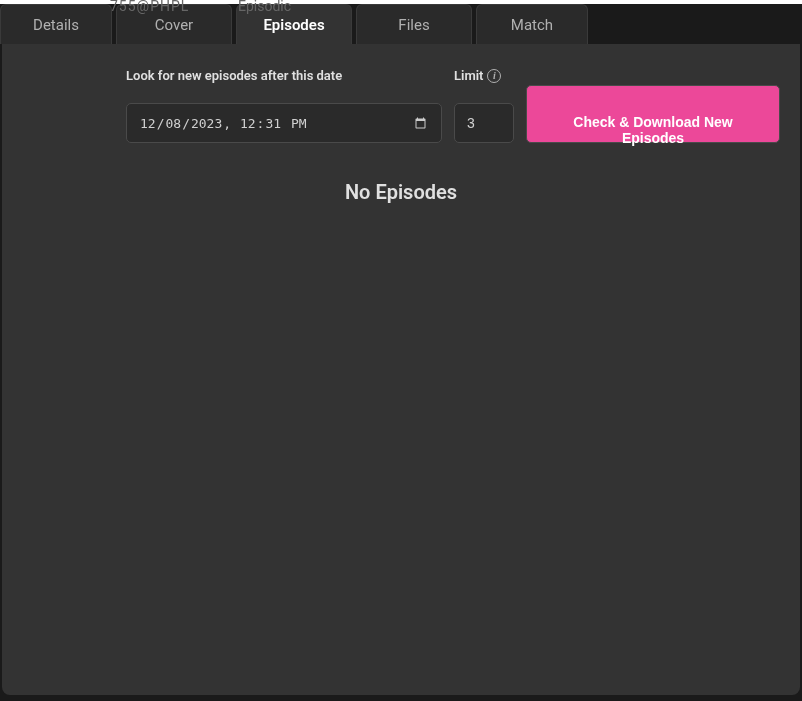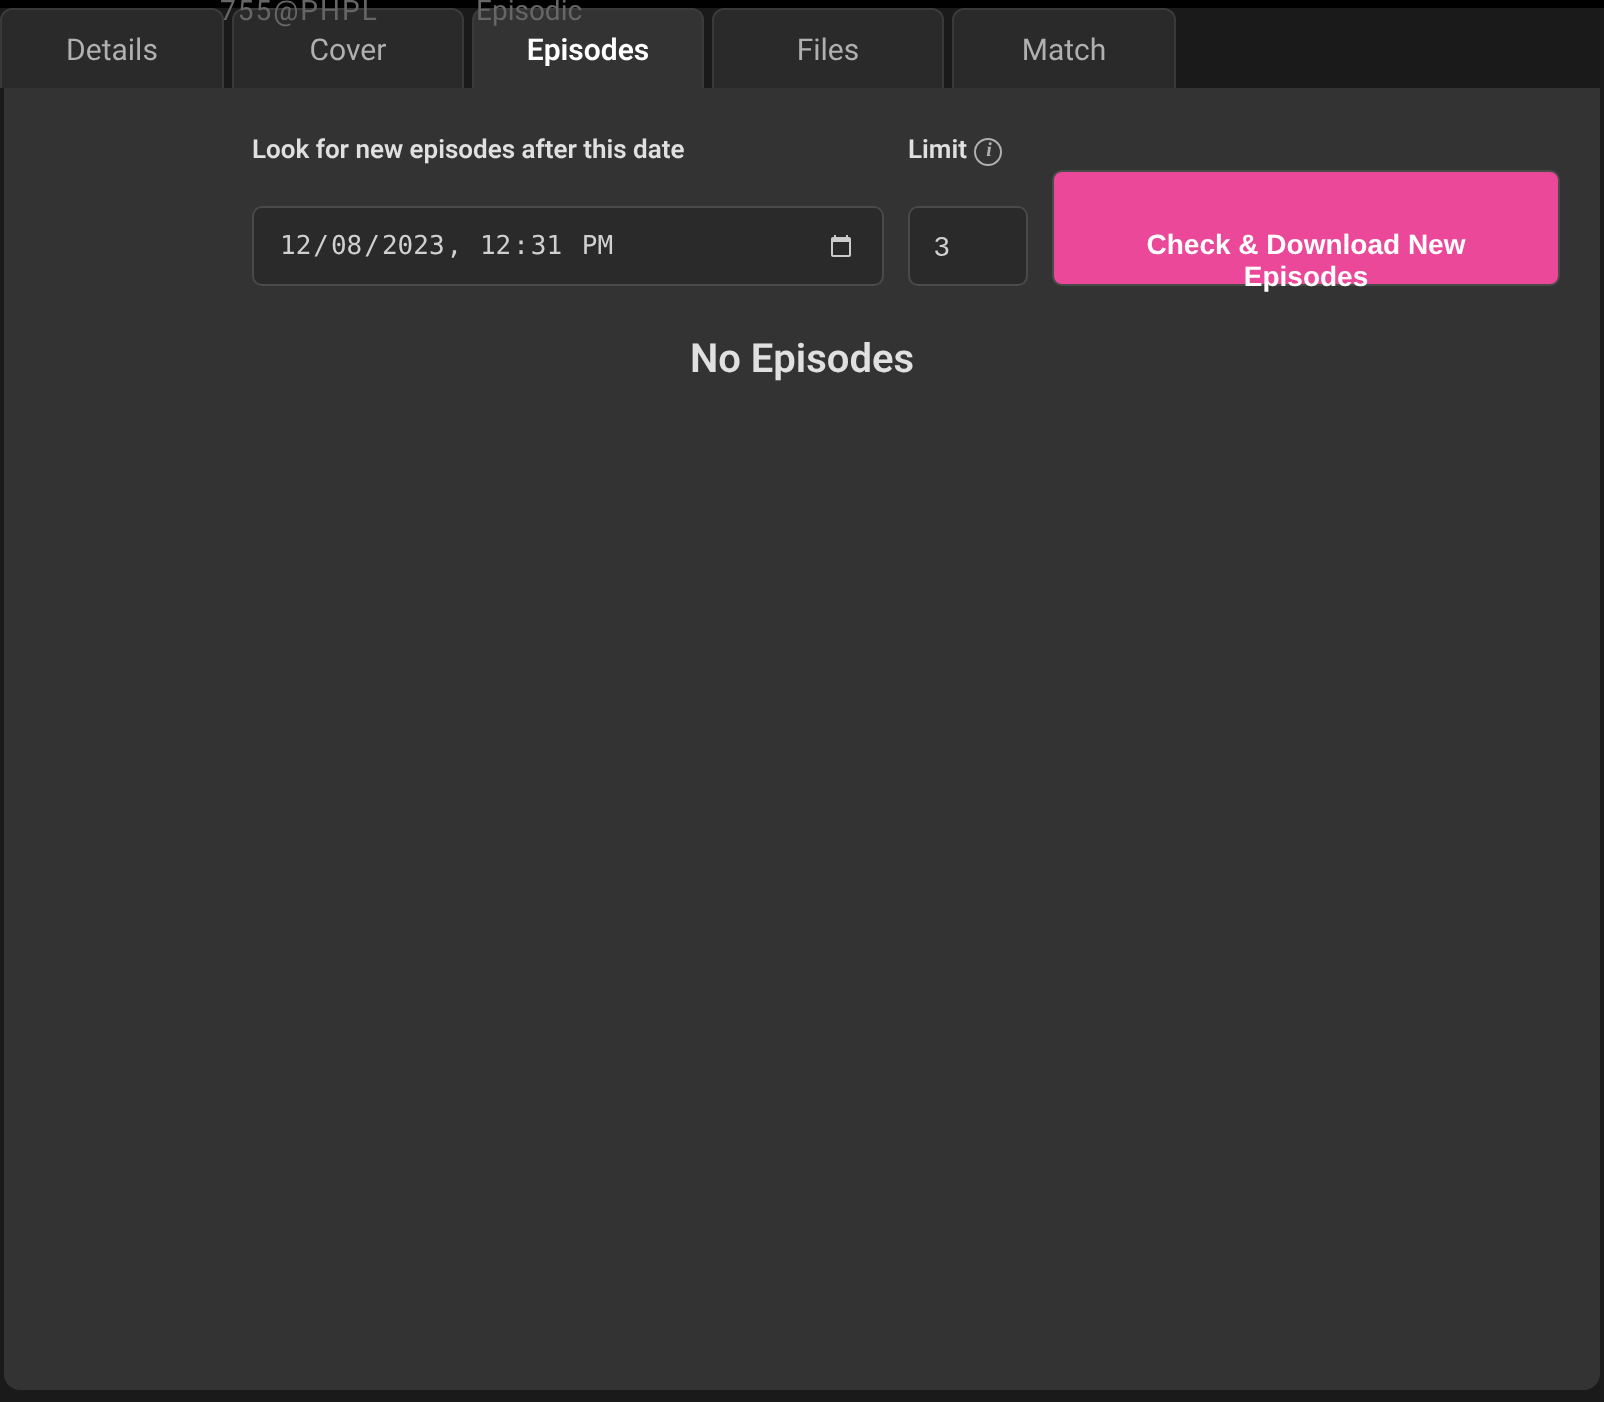--- a/index.html
+++ b/index.html
@@ -6,21 +6,21 @@
     body {
       background: #1a1a1a;
       color: #e0e0e0;
       font-family: -apple-system, BlinkMacSystemFont, "Segoe UI", Roboto, sans-serif;
       width: 802px;
       height: 701px;
       overflow: hidden;
     }
     .top-bar {
       height: 4px;
-      background: #000000;
+      background: #ffffff;
       position: relative;
     }
     .breadcrumb-hint {
       position: absolute;
       top: -2px;
       left: 110px;
       color: #666;
       font-size: 14px;
       letter-spacing: 1px;
     }
@@ -136,21 +136,21 @@
       font-weight: bold;
       color: #b0b0b0;
       font-style: italic;
       font-family: serif;
     }
     .no-episodes {
       text-align: center;
       font-size: 20px;
       font-weight: 600;
       color: #e0e0e0;
-      margin-top: 24px;
+      margin-top: 37px;
       margin-left: -104px;
     }
     input[type="datetime-local"]::-webkit-calendar-picker-indicator {
       filter: invert(0.8);
       cursor: pointer;
     }
   </style>
 </head>
 <body>
 

